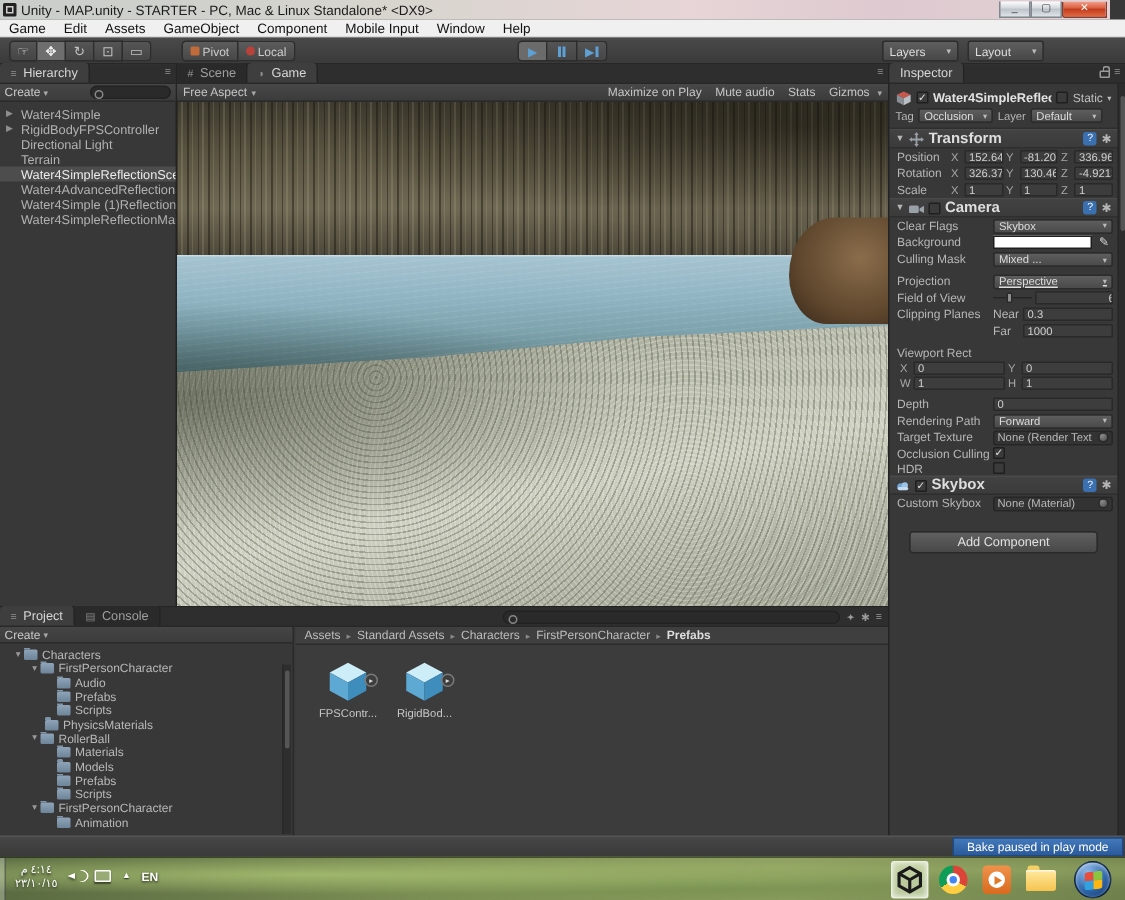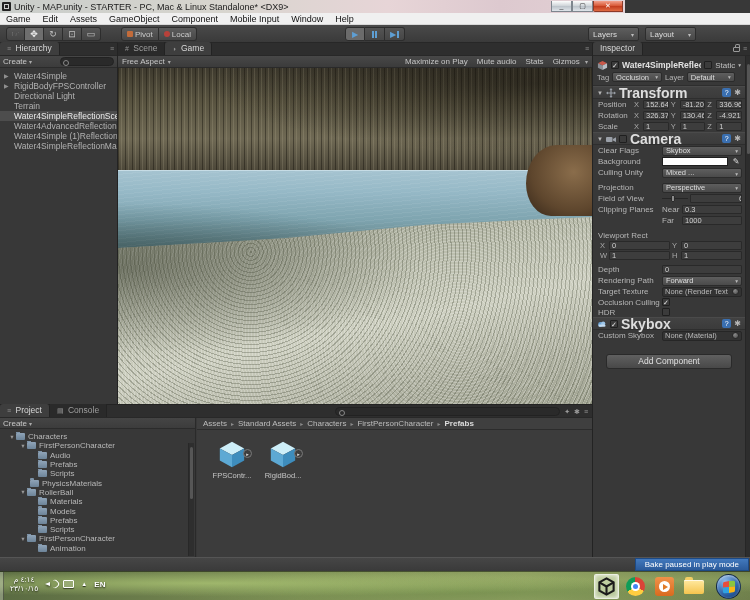--- a/index.html
+++ b/index.html
@@ -1,21 +1,21 @@
 <!DOCTYPE html>
 <html><head>
 <meta charset="utf-8">
 <style>
   * { margin:0; padding:0; box-sizing:border-box; }
   html,body { width:750px; height:600px; overflow:hidden; background:#000;
     font-family:"Liberation Sans", sans-serif; }
   .screen { position:relative; width:750px; height:600px; background:#383838; }
 
   
-  .titlebar { position:absolute; left:0; top:0; width:625px; height:13px;
+  .titlebar { position:absolute; left:0; top:0; width:740px; height:13px;
     background:linear-gradient(90deg,#c9cdca 0%,#d7d5ce 35%,#e7d5d7 62%,#ddc9cf 80%,#e3d1d5 100%);
     display:flex; align-items:center; font-size:9px; color:#1b1b1b; }
   .win-icon { width:9px; height:9px; margin:0 3px 0 2px; background:#222; border-radius:1px;
     position:relative; flex:0 0 auto; }
   .win-icon::after { content:""; position:absolute; inset:2px; border:1px solid #cfcfcf; }
   .title-text { white-space:nowrap; overflow:hidden; }
   .win-btns { margin-left:auto; display:flex; height:11px; }
   .wbtn { width:21px; height:11px; border:1px solid #7e868e; border-top:none;
     font-size:7px; line-height:9px; text-align:center; color:#333;
     background:linear-gradient(#fdfdfd,#d2d7db 45%,#bac1c8 50%,#dfe5ea); }
@@ -139,21 +139,21 @@
   .static-l { color:#c0c0c0; }
   .tagrow { display:flex; align-items:center; gap:3px; height:12px; font-size:7.5px; }
   .dd { height:10px; background:linear-gradient(#5e5e5e,#4a4a4a); border:1px solid #2b2b2b;
     border-radius:2px; display:flex; align-items:center; padding:0 3px; color:#ddd;
     font-size:7.5px; white-space:nowrap; overflow:hidden; }
   .dd .arr { margin-left:auto; font-size:5.5px; color:#bbb; padding-left:3px; }
   .comp-head { height:13px; display:flex; align-items:center; gap:3px;
     background:linear-gradient(#424242,#3b3b3b); border-top:1px solid #4a4a4a;
     border-bottom:1px solid #2e2e2e; padding:0 4px; }
   .comp-head .fold { font-size:6px; color:#b5b5b5; }
-  .comp-title { font-weight:bold; font-size:14px; color:#dedede; flex:1;
+  .comp-title { font-weight:bold; font-size:10px; color:#dedede; flex:1;
     white-space:nowrap; overflow:hidden; }
   .help { width:9px; height:9px; background:#3a6fb0; border-radius:2px; color:#fff;
     font-size:7px; line-height:9px; text-align:center; flex:0 0 auto; }
   .gear { color:#b5b5b5; font-size:8px; flex:0 0 auto; }
   .cico { width:10px; height:10px; flex:0 0 auto; }
   .frow { display:flex; align-items:center; height:11px; padding:0 3px 0 5px; gap:2px; }
   .flabel { width:62px; flex:0 0 auto; white-space:nowrap; overflow:hidden; }
   .tlabel { width:34px; flex:0 0 auto; }
   .axis { width:7px; flex:0 0 auto; color:#a8a8a8; text-align:left; font-size:7.5px; }
   .nfield { flex:1; height:9px; background:#3d3d3d; border:1px solid #292929;
@@ -508,30 +508,30 @@
           <span>Skybox</span>
             <span class="arr">▾</span>
         </div>
       </div>
       <div class="frow">
         <div class="flabel">Background</div>
         <div class="cswatch"></div>
         <span class="eyedrop">✎</span>
       </div>
       <div class="frow">
-        <div class="flabel">Culling Unity</div>
+        <div class="flabel">Culling Mask</div>
         <div class="dd" style="flex:1;align-items:flex-end;">
           <span>Mixed ...</span>
             <span class="arr">▾</span>
         </div>
       </div>
       <div class="gaprow"></div>
       <div class="frow">
         <div class="flabel">Projection</div>
-        <div class="dd" style="flex:1;">
+        <div class="dd" style="flex:1;text-decoration:underline;">
           <span>Perspective</span>
             <span class="arr">▾</span>
         </div>
       </div>
       <div class="frow">
         <div class="flabel">Field of View</div>
         <div class="slider">
             <div class="sthumb"></div>
           </div>
         <div class="nfield fovval">60</div>

